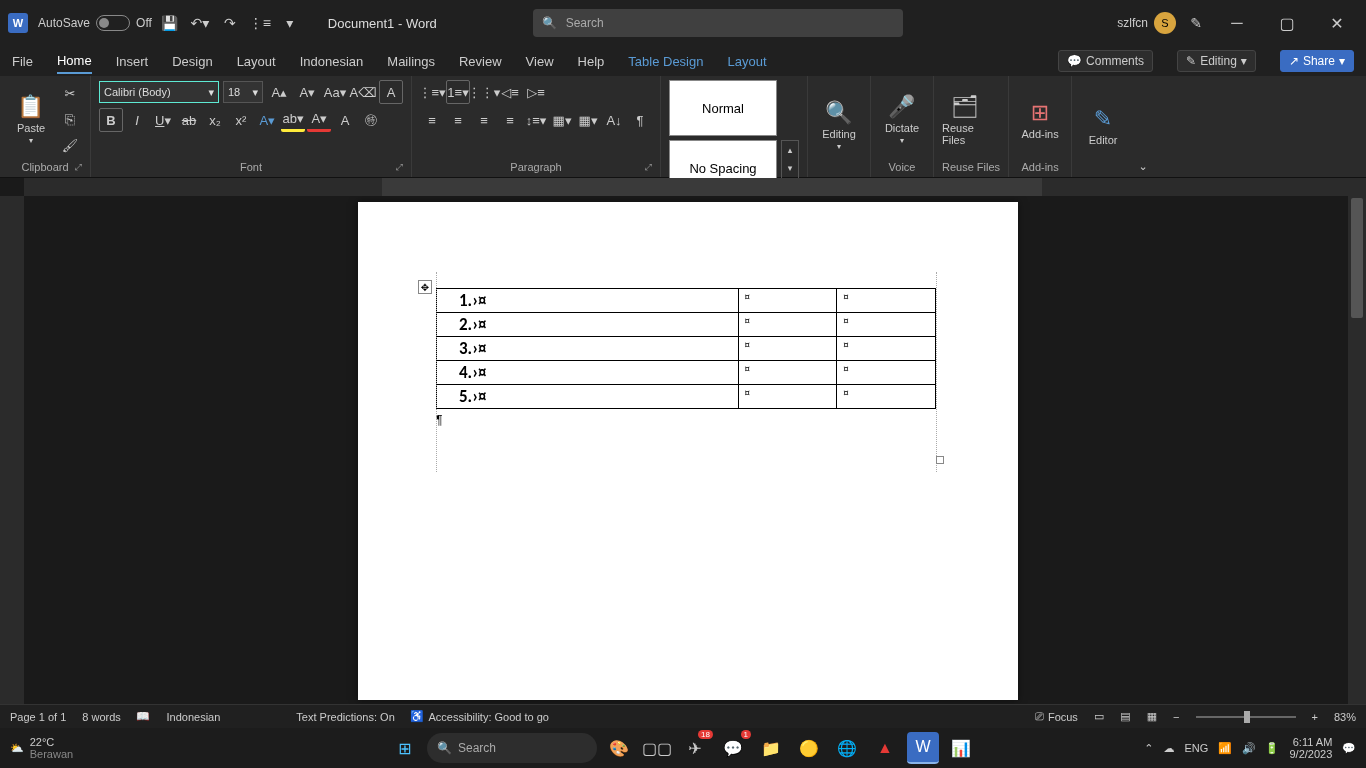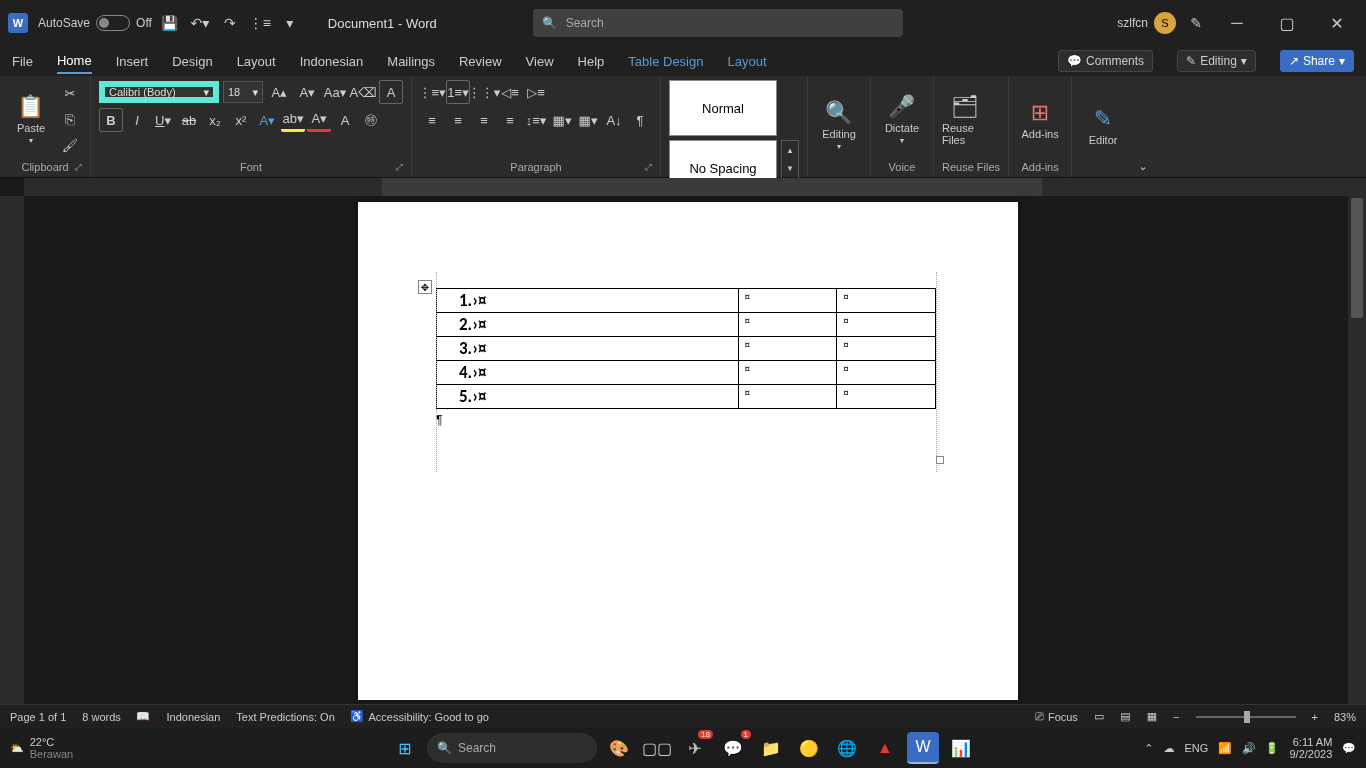--- a/index.html
+++ b/index.html
@@ -31,21 +31,21 @@
 
 .ribbon { height: 102px; background: #2b2b2b; display: flex; align-items: stretch; border-bottom: 1px solid #111; }
 .group { display: flex; flex-direction: column; padding: 4px 8px 2px; border-right: 1px solid #3a3a3a; }
 .group-body { flex: 1; display: flex; align-items: center; gap: 4px; }
 .group-label { text-align: center; font-size: 11px; color: #aaa; padding: 2px 0; position: relative; }
 .group-label .launcher { position: absolute; right: 0; bottom: 2px; font-size: 9px; }
 .bigbtn { display: flex; flex-direction: column; align-items: center; justify-content: center; gap: 2px; width: 46px; height: 70px; font-size: 11px; cursor: pointer; }
 .bigbtn .ic { font-size: 22px; }
 .smallbtn { width: 24px; height: 24px; display: flex; align-items: center; justify-content: center; font-size: 13px; cursor: pointer; color: #ccc; border-radius: 2px; }
 .v2 { display: flex; flex-direction: column; gap: 2px; }
-.fontname { width: 120px; height: 22px; background: #333; border: 6px solid #5eead4; font-size: 11px; padding: 0 4px; color: #ddd; display: flex; align-items: center; justify-content: space-between; }
+.fontname { width: 120px; height: 22px; background: #333; border: 1px solid #5eead4; font-size: 11px; padding: 0 4px; color: #ddd; display: flex; align-items: center; justify-content: space-between; }
 .fontsize { width: 40px; height: 22px; background: #333; border: 1px solid #555; font-size: 11px; padding: 0 4px; color: #ddd; display: flex; align-items: center; justify-content: space-between; }
 .styles-gal { display: flex; gap: 4px; flex-direction: column; }
 .style-item { width: 108px; height: 56px; background: #fff; color: #000; border: 1px solid #888; display: flex; align-items: center; justify-content: center; font-size: 13px; cursor: pointer; }
 .style-item.toc { font-family: Calibri; color: #333; }
 .gal-scroll { display: flex; flex-direction: column; border: 1px solid #555; }
 .gal-scroll div { width: 16px; height: 18px; display: flex; align-items: center; justify-content: center; font-size: 9px; cursor: pointer; }
 .collapse-rib { width: 18px; align-self: flex-end; text-align: center; font-size: 11px; padding-bottom: 4px; cursor: pointer; }
 
 
 .ruler-h { height: 18px; background: #2b2b2b; position: relative; margin-left: 24px; font-size: 9px; color: #888; overflow: hidden; }
@@ -338,21 +338,21 @@
 
 <div class="vscroll">
     <div class="thumb"></div>
   </div>
 
 <div class="statusbar">
   <div class="sitem">Page 1 of 1</div>
   <div class="sitem">8 words</div>
   <div class="sitem">📖</div>
   <div class="sitem">Indonesian</div>
-  <div class="sitem" style="">Text Predictions: On</div>
+  <div class="sitem" style="margin-left:60px">Text Predictions: On</div>
   <div class="sitem">
       <span>♿</span>
       <span>Accessibility: Good to go</span>
     </div>
   <div class="spacer"></div>
   <div class="sitem">
       <span>⎚</span>
       <span>Focus</span>
     </div>
   <div class="sitem">▭</div>

